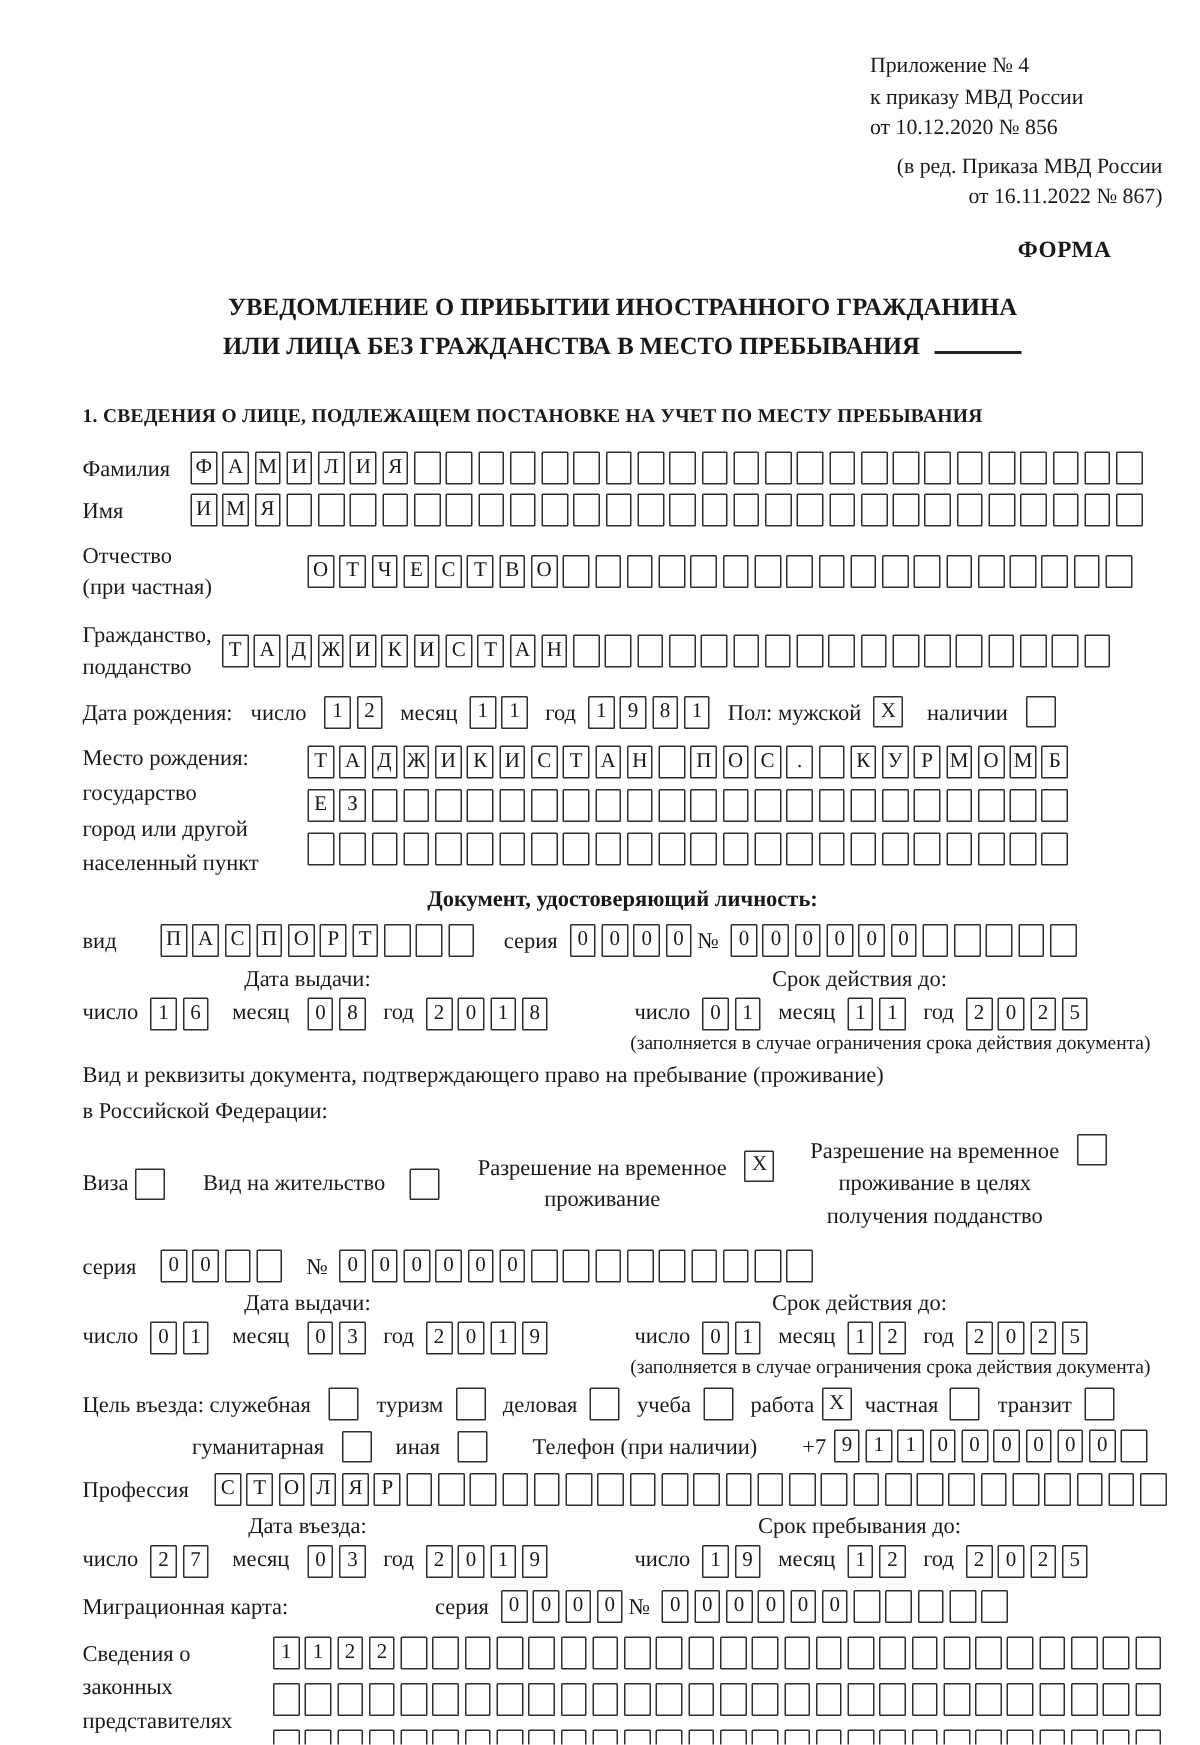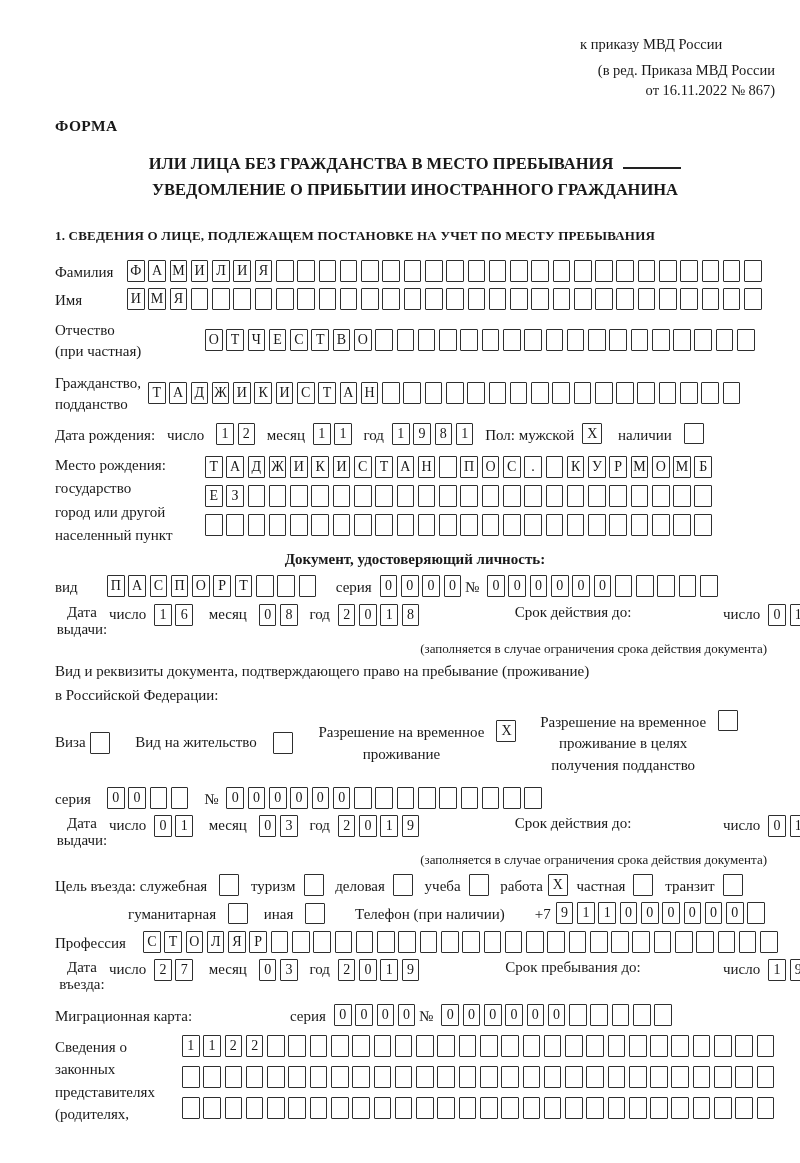--- a/index.html
+++ b/index.html
@@ -4,69 +4,71 @@
 <style>
   html,body{margin:0;padding:0;background:#ffffff;}
   body{
     width:800px;height:1163px;overflow:hidden;
     font-family:"Liberation Serif","DejaVu Serif",serif;
     color:#191919;font-size:15px;
     padding:34px 25px 0 55px;box-sizing:border-box;
   }
   .hdr-block{margin-left:auto;width:195px;font-size:14.5px;line-height:1.42;}
   .hdr-sub{margin-top:5px;text-align:right;}
-  .forma{padding-right:34px;font-weight:bold;font-size:15.5px;margin-top:16px;letter-spacing:.4px;}
+  .forma{text-align:right;padding-right:34px;font-weight:bold;font-size:15.5px;margin-top:16px;letter-spacing:.4px;}
   .title{text-align:center;font-weight:bold;font-size:16.5px;line-height:1.6;margin-top:16px;}
   .t-underline{display:inline-block;width:58px;border-bottom:2px solid #222;margin-left:10px;vertical-align:baseline;}
   .section-h{font-weight:bold;font-size:13px;margin-top:24px;margin-bottom:16px;letter-spacing:.2px;}
   .row{display:flex;align-items:center;margin-bottom:6.5px;}
   .lbl{padding-top:3px;flex:0 0 auto;}
   .lbl2{line-height:1.45;padding-top:3px;flex:0 0 auto;}
   .cells{display:flex;flex:0 0 auto;}
   .cell{
     box-sizing:border-box;flex:0 0 auto;
     width:17.6px;height:22px;margin-right:3.7px;
     border:1.7px solid #2e2e2e;border-radius:1px;
     display:flex;align-items:center;justify-content:center;
     font-size:14px;line-height:1;
   }
   .cb .cell{width:20px;height:21.5px;}
   .gap8{width:8px;flex:0 0 auto;} .gap12{width:12px;flex:0 0 auto;} .gap16{width:16px;flex:0 0 auto;}
   .center-b{font-weight:bold;text-align:center;margin:4px 0 7px 0;}
   .date-section{display:flex;margin-bottom:2px;}
-  .date-col{display:flex;flex-direction:row;}
+  .date-col{display:flex;flex-direction:column;}
   .date-head{text-align:center;margin-bottom:3px;}
   .date-row{display:flex;align-items:flex-start;}
   .date-row .lbl{padding-top:2px;}
   .small-note{font-size:13px;}
   .note-right{text-align:right;padding-right:8px;margin:-2px 0 6px 0;}
   .opt{display:flex;align-items:flex-start;}
   .opt .txt{padding-top:2px;}
   .opt-lines{text-align:center;line-height:1.45;padding-top:2px;}
   .mb2{margin-bottom:2px;}
   .cellrow{margin-bottom:7px;display:flex;}
 </style>
 </head>
 <body>
 
 <div class="hdr-block">
+  <div>Приложение № 4</div>
   <div>к приказу МВД России</div>
+  <div>от 10.12.2020 № 856</div>
   <div class="hdr-sub">
     <div>(в ред. Приказа МВД России</div>
     <div>от 16.11.2022 № 867)</div>
   </div>
 </div>
 
 <div class="forma">ФОРМА</div>
 
 <div class="title">
+  <div>УВЕДОМЛЕНИЕ О ПРИБЫТИИ ИНОСТРАННОГО ГРАЖДАНИНА</div>
   <div>
     <span>ИЛИ ЛИЦА БЕЗ ГРАЖДАНСТВА В МЕСТО ПРЕБЫВАНИЯ</span><span class="t-underline"></span>
   </div>
-  <div>УВЕДОМЛЕНИЕ О ПРИБЫТИИ ИНОСТРАННОГО ГРАЖДАНИНА</div>
 </div>
 
 <div class="section-h">1. СВЕДЕНИЯ О ЛИЦЕ, ПОДЛЕЖАЩЕМ ПОСТАНОВКЕ НА УЧЕТ ПО МЕСТУ ПРЕБЫВАНИЯ</div>
 
 <div class="row">
   <span class="lbl" style="width:72px">Фамилия</span>
   <span class="cells">
       <span class="cell">Ф</span>
       <span class="cell">А</span>
       <span class="cell">М</span>

